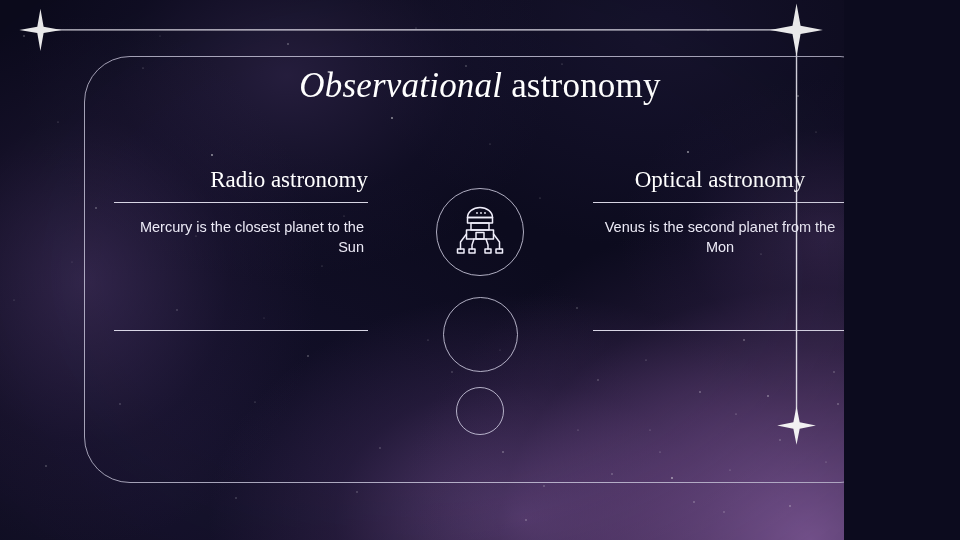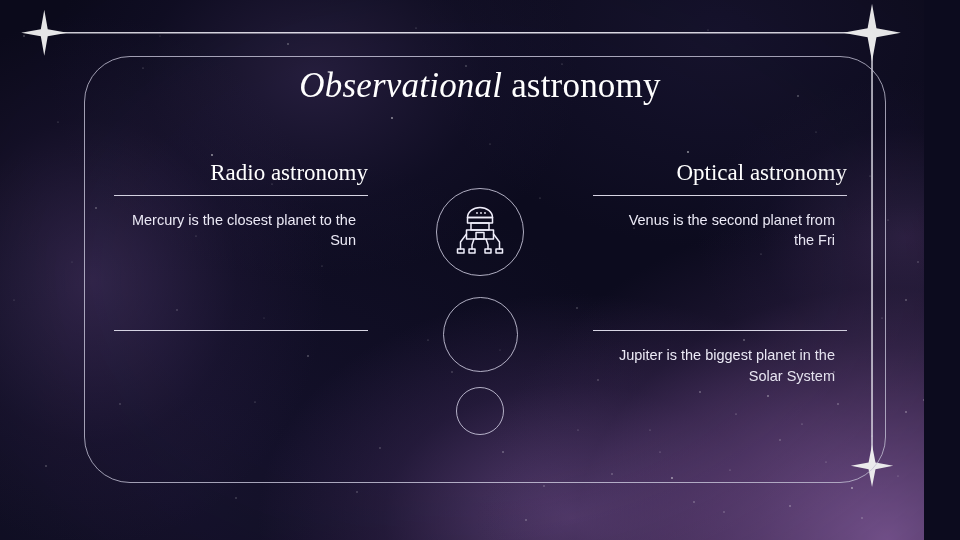--- a/index.html
+++ b/index.html
@@ -2,21 +2,21 @@
 <html><head>
 <meta charset="utf-8">
 <style>
   html,body{margin:0;padding:0;}
   body{
     width:960px;height:540px;overflow:hidden;
     font-family:"Liberation Sans", sans-serif;
     background:#0c0b1e;
   }
   #slide{
-    position:relative;width:924px;height:540px;overflow:hidden;
+    position:relative;width:844px;height:540px;overflow:hidden;
     background:#0c0b1e;
   }
 
   
   .bg-layer{position:absolute;inset:0;}
   .neb1{
     background:
       radial-gradient(ellipse 520px 420px at 96% 100%, rgba(132,92,158,0.95) 0%, rgba(108,72,132,0.62) 34%, rgba(60,40,82,0.28) 60%, rgba(20,16,42,0) 80%);
   }
   .neb2{
@@ -68,42 +68,42 @@
     color:#ffffff;
     letter-spacing:0.2px;
     white-space:nowrap;
   }
   .title .it{font-style:italic;}
   .title .rg{font-style:normal;}
 
   
   .col{position:absolute;width:254px;}
   .col.left{left:114px;text-align:right;}
-  .col.right{left:593px;text-align:right;}
-  .row-top{top:159px;}
+  .col.right{left:593px;text-align:center;}
+  .row-top{top:166px;}
   .row-bot{top:330px;}
 
   .card-head{
     font-family:"Liberation Serif", serif;
     font-size:23px;line-height:1.2;
     color:#ffffff;
     white-space:nowrap;
     margin:0;
     padding-bottom:8px;
   }
   .rule{
     height:1px;width:100%;
     background:rgba(232,230,244,0.92);
     margin:0 0 14px 0;
   }
   .card-body{
     font-family:"Liberation Sans", sans-serif;
     font-size:14.5px;line-height:1.42;
     color:#eceaf6;
-    margin:12px;
+    margin:4px;
   }
 
   
   .circle{
     position:absolute;border-radius:50%;
     border:1px solid rgba(216,214,234,0.80);
     box-sizing:border-box;
   }
   .c-big{left:436px;top:188px;width:88px;height:88px;}
   .c-mid{left:443px;top:297px;width:75px;height:75px;}
@@ -237,30 +237,29 @@
 
   <div class="col left row-top">
     <div class="card-head">Radio astronomy</div>
     <div class="rule"></div>
     <div class="card-body">Mercury is the closest planet to the Sun</div>
   </div>
 
   <div class="col right row-top">
     <div class="card-head">Optical astronomy</div>
     <div class="rule"></div>
-    <div class="card-body">Venus is the second planet from the Fri</div>
+    <div class="card-body">Venus is the second planet from the Mon</div>
   </div>
 
   <div class="col left row-bot">
     <div class="rule"></div>
   </div>
 
   <div class="col right row-bot">
     <div class="rule"></div>
-    <div class="card-body">Jupiter is the biggest planet in the Solar System</div>
   </div>
 
   <div class="circle c-big"></div>
   <div class="circle c-mid"></div>
   <div class="circle c-small"></div>
 
   <div class="lander">
     <svg viewBox="0 0 50 56" xmlns="http://www.w3.org/2000/svg">
       <g fill="none" stroke="#f0eefb" stroke-width="1.5" stroke-linejoin="round" stroke-linecap="round">
 

